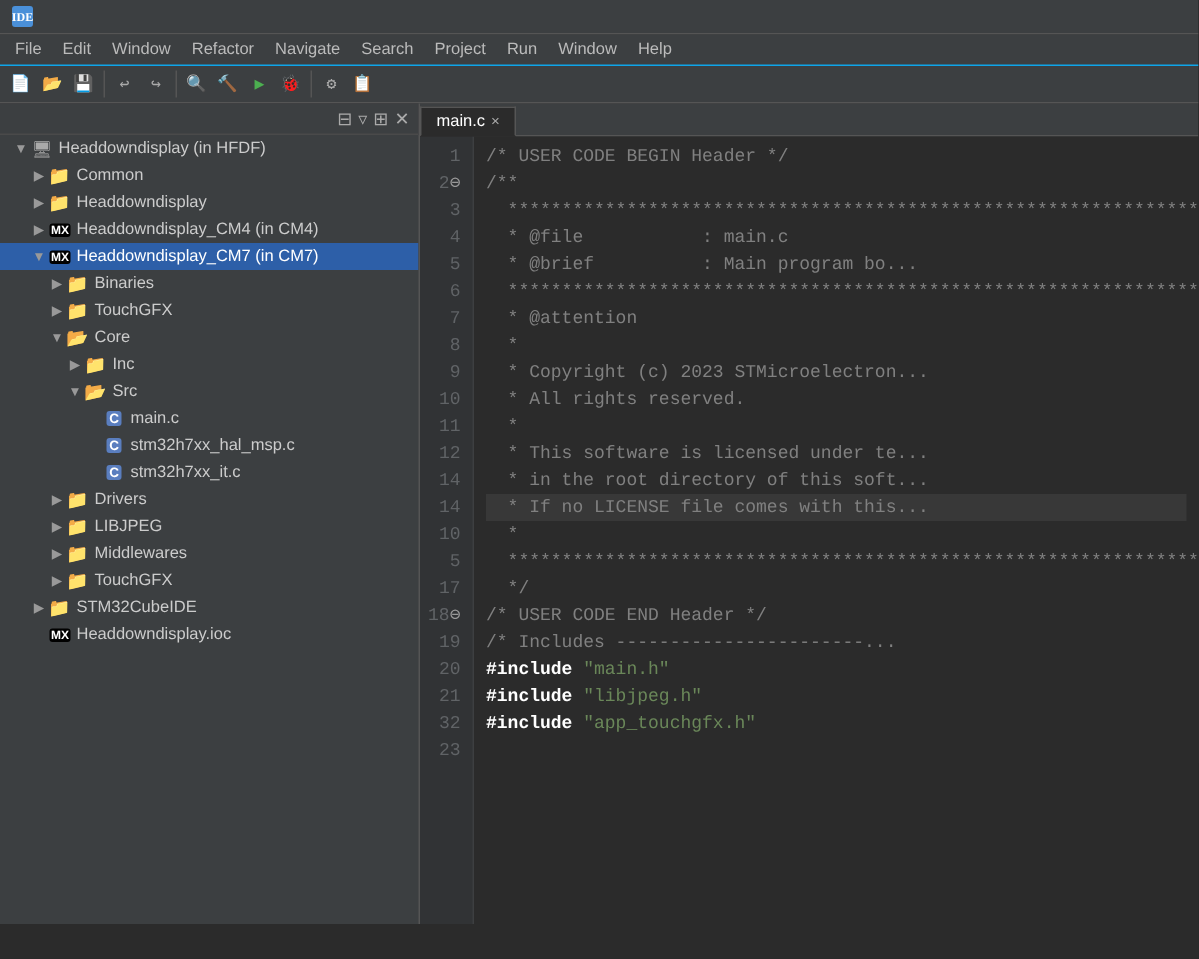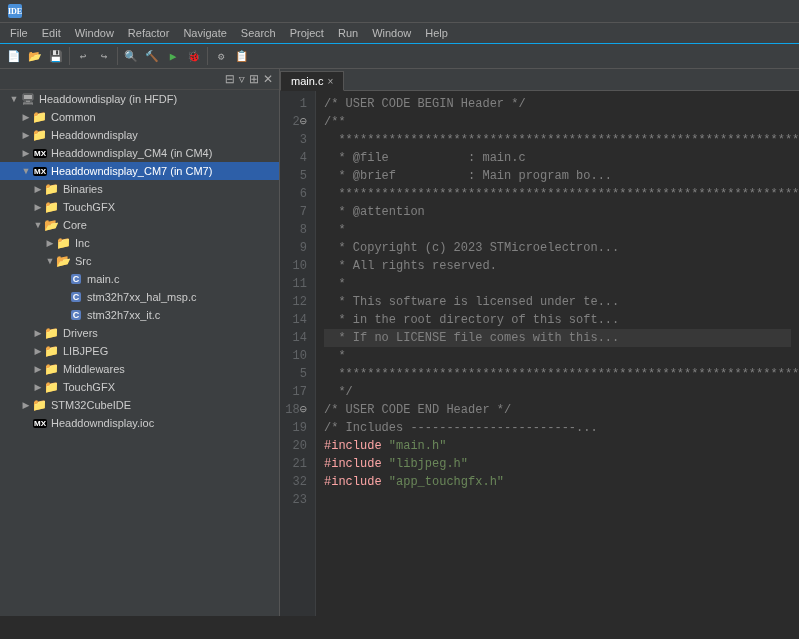--- a/index.html
+++ b/index.html
@@ -201,21 +201,21 @@
       display: flex;
       align-items: flex-end;
     }
     .code-line.highlighted-line {
       background: #383838;
     }
 
     
     .c-comment { color: #808080; }
     .c-string { color: #6a8759; }
-    .c-include { color: #fca5a5; font-weight: normal; }
+    .c-include { color: #ffffff; font-weight: bold; }
     .c-text { color: #a9b7c6; }
 
     .line-fold {
       color: #999;
       cursor: pointer;
     }
   </style>
 </head>
 <body>
 

